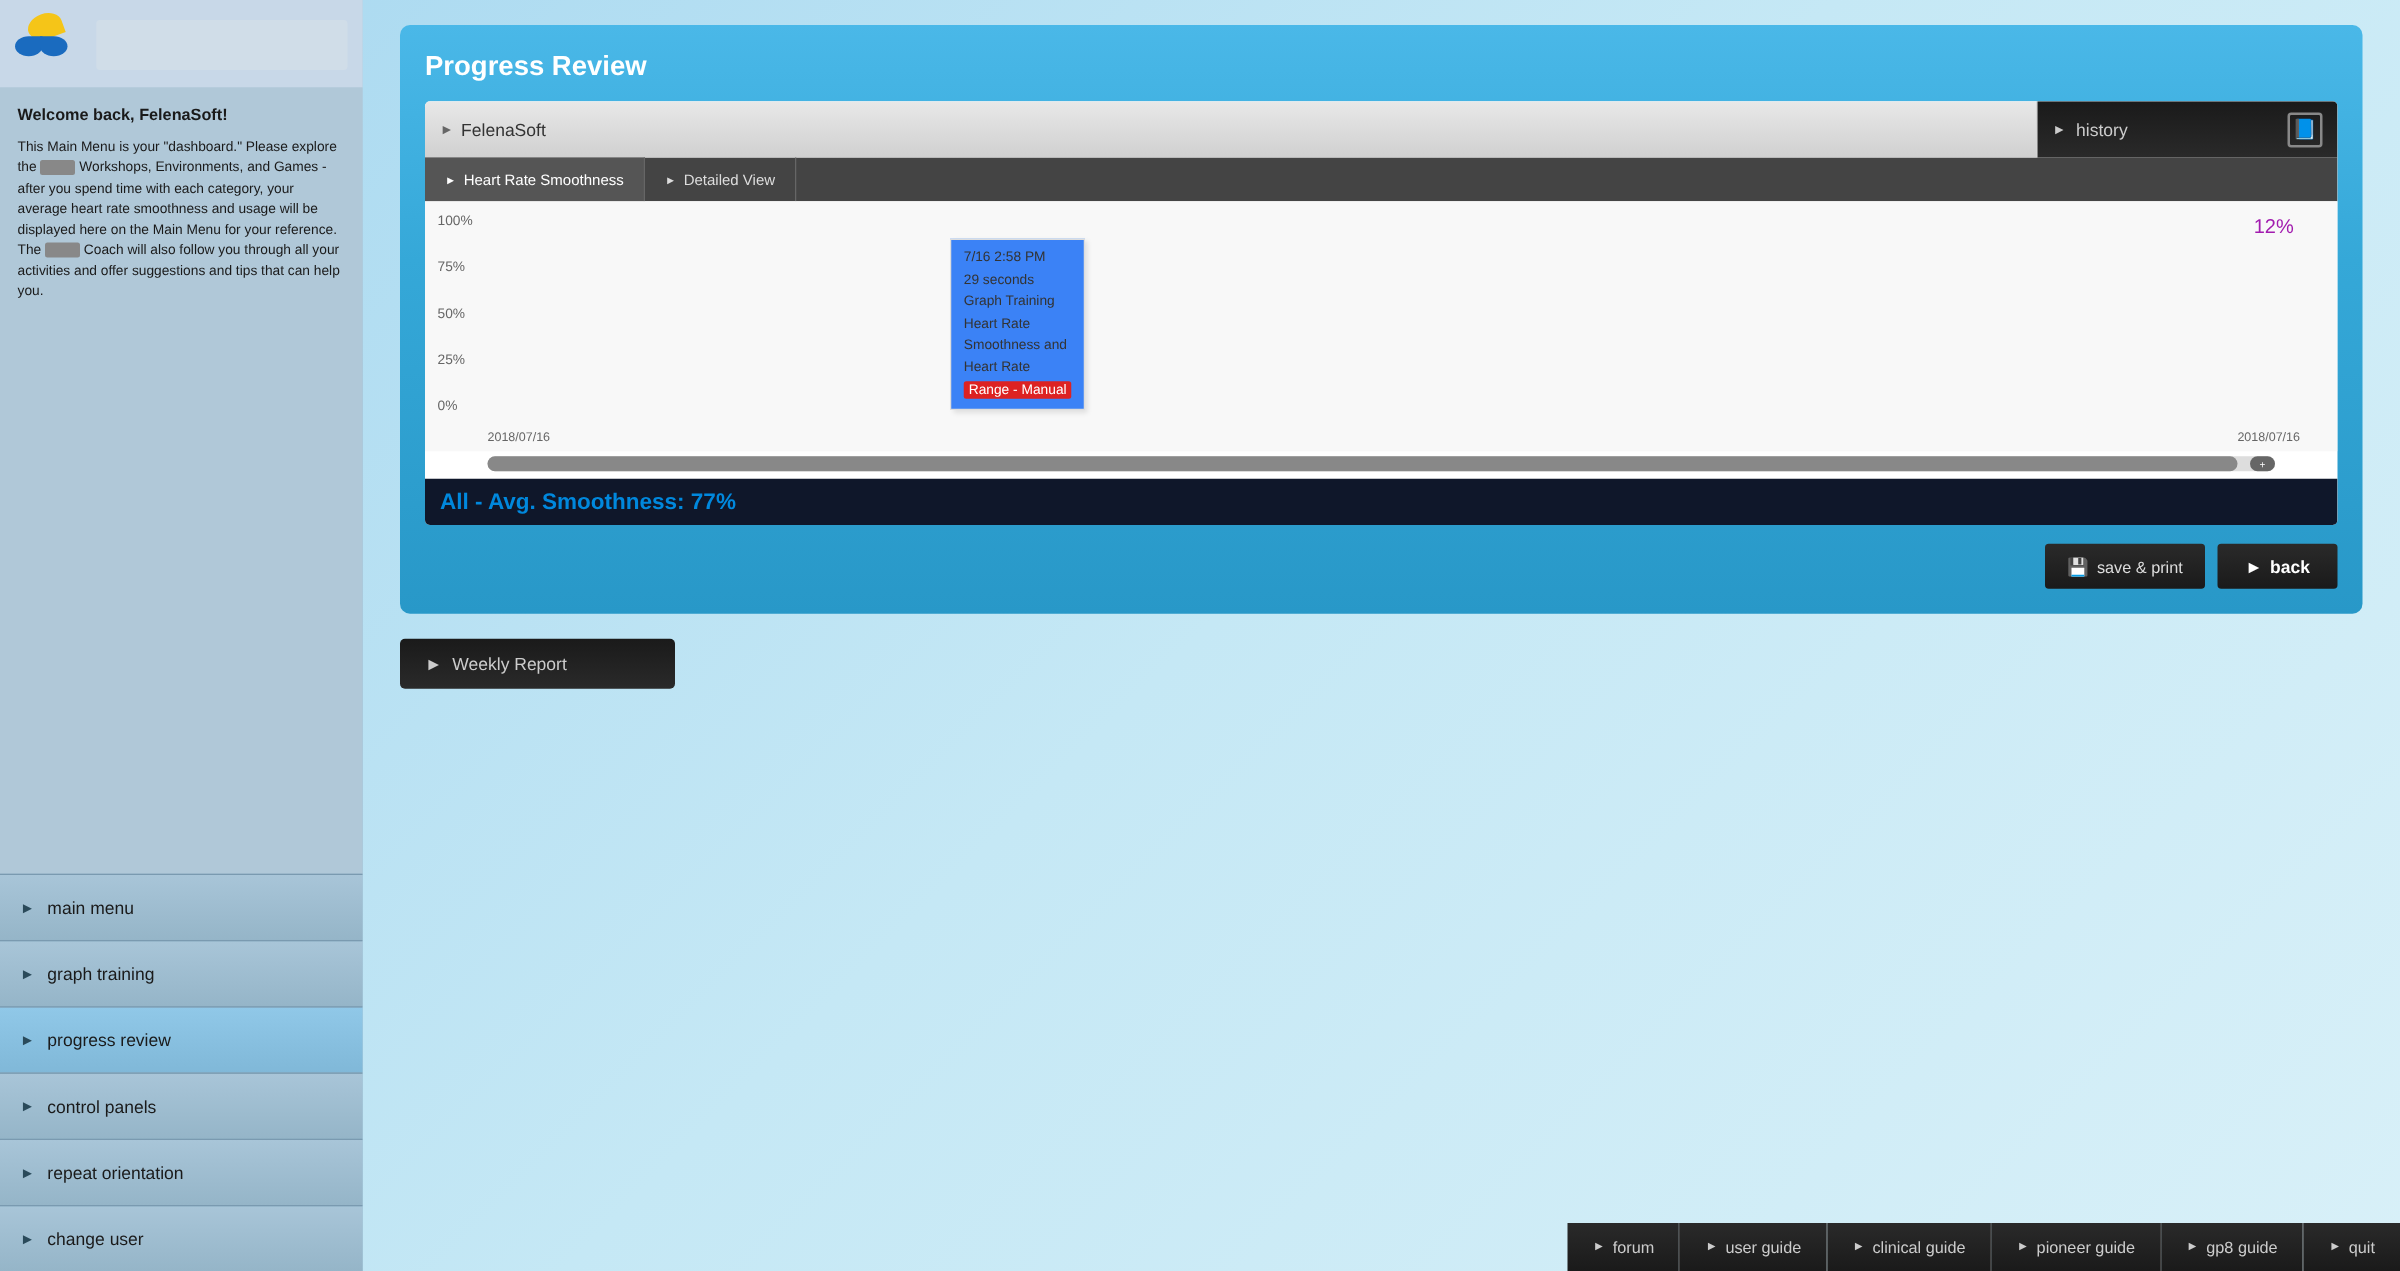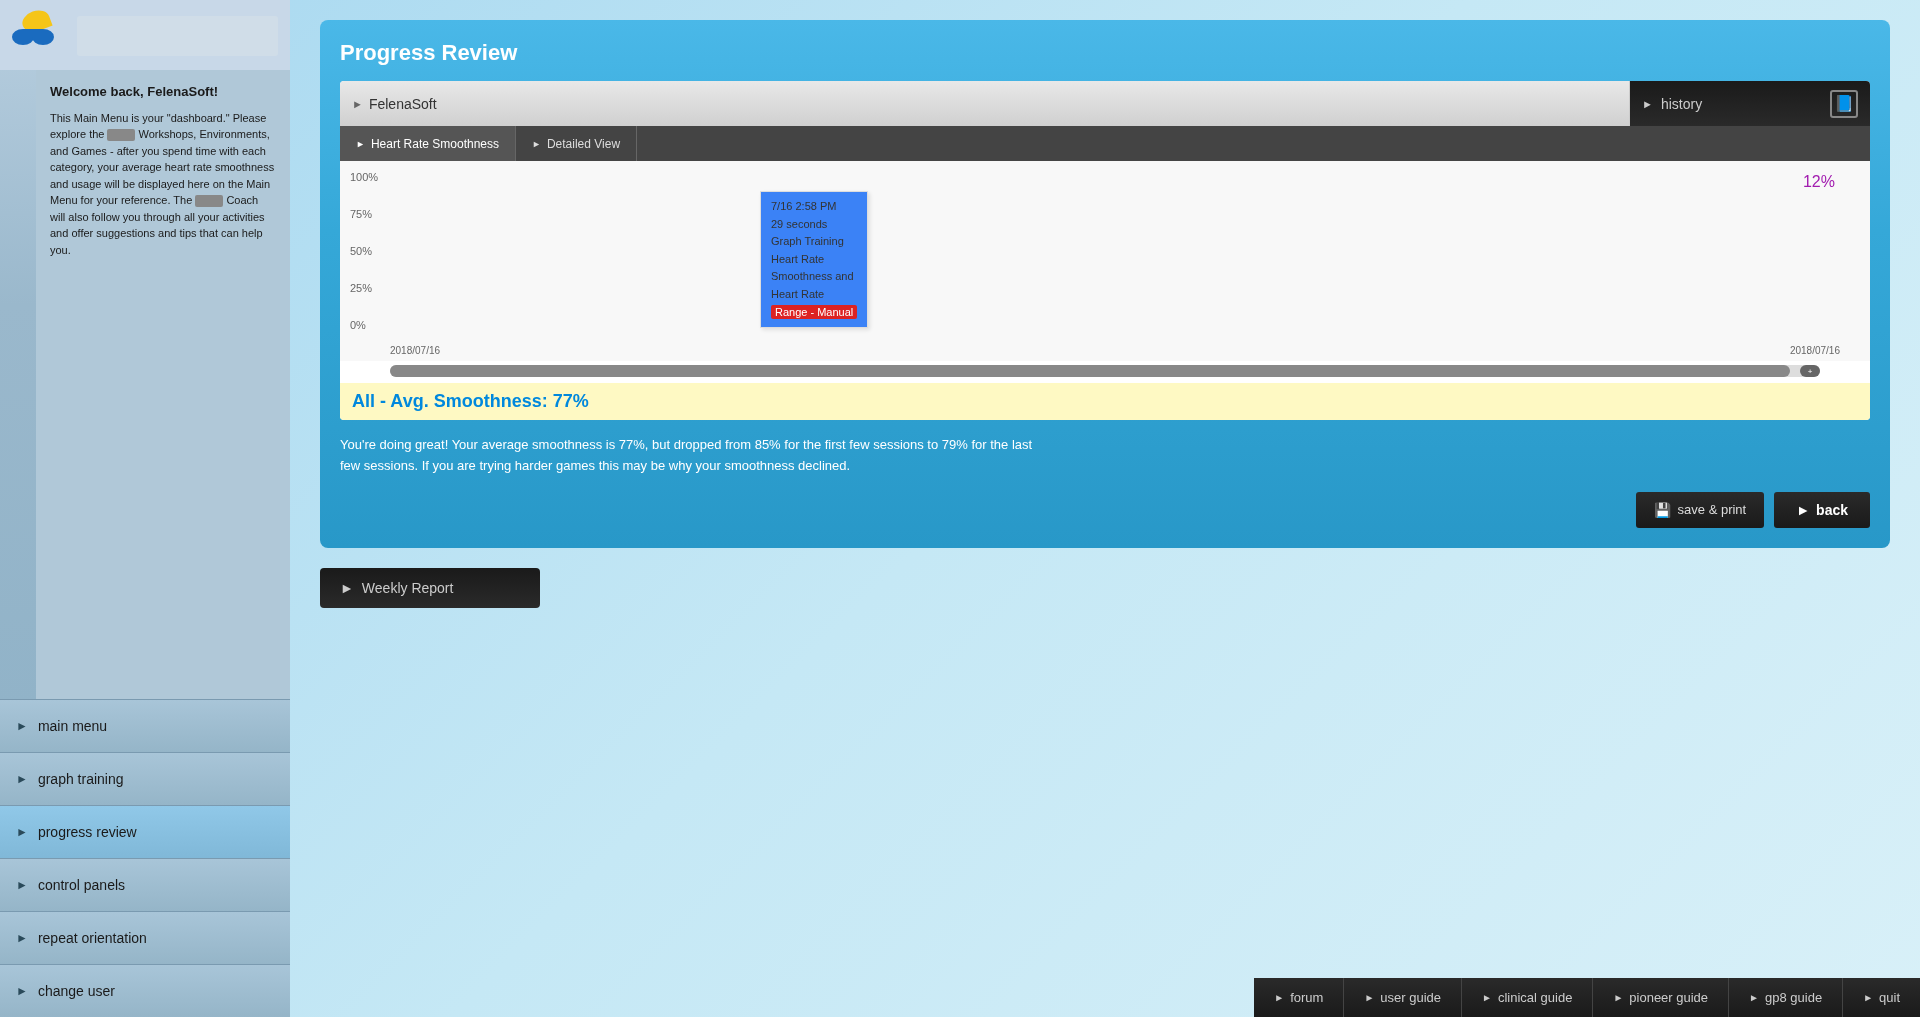--- a/index.html
+++ b/index.html
@@ -77,21 +77,20 @@
       border-radius: 3px;
     }
 
     .sidebar-welcome {
       padding: 12px 14px;
       font-size: 12px;
       color: #1a1a1a;
       line-height: 1.5;
       background: #b0c8d8;
       flex: 1;
-      margin-left: 36px;
     }
 
     .sidebar-welcome .welcome-title {
       font-weight: bold;
       font-size: 13px;
       margin-bottom: 8px;
     }
 
     .sidebar-welcome .blurred-word {
       display: inline-block;
@@ -312,21 +311,21 @@
       padding: 1px 4px;
       border-radius: 2px;
       display: inline;
     }
 
     .chart-avg {
       color: #0088dd;
       font-size: 18px;
       font-weight: bold;
       padding: 8px 12px;
-      background: #fef9c3;
+      background: #0f172a;
     }
 
     
     .progress-description {
       font-size: 13px;
       color: white;
       line-height: 1.6;
       margin-bottom: 15px;
       max-width: 700px;
     }
@@ -597,21 +596,20 @@
       </div>
 
       <div class="chart-scrollbar" style="margin: 4px 50px 6px 50px;">
         <div class="chart-scrollbar-thumb"></div>
         <div class="chart-scrollbar-end">+</div>
       </div>
 
       <div class="chart-avg">All - Avg. Smoothness: 77%</div>
     </div>
 
-    <div class="progress-description">You're doing great!  Your average smoothness is 77%, but dropped from 85% for the first few sessions to 79% for the last few sessions. If you are trying harder games this may be why your smoothness declined.</div>
 
     <div class="action-buttons">
       <button class="btn-save-print">
         <span style="font-size:14px;">💾</span>
         <span>save &amp; print</span>
       </button>
       <button class="btn-back">
         <span>►</span>
         <span>back</span>
       </button>

